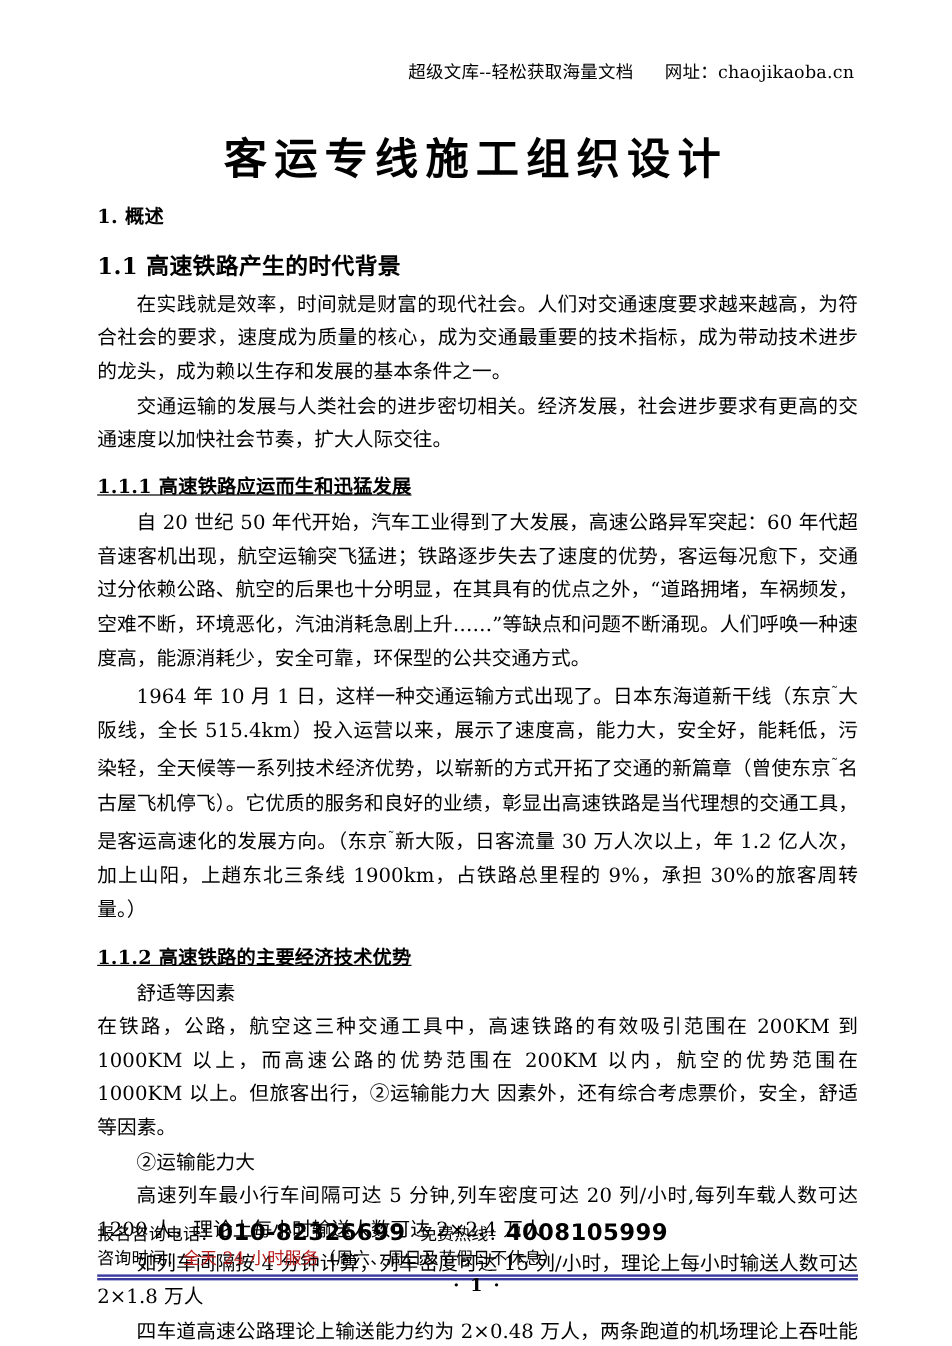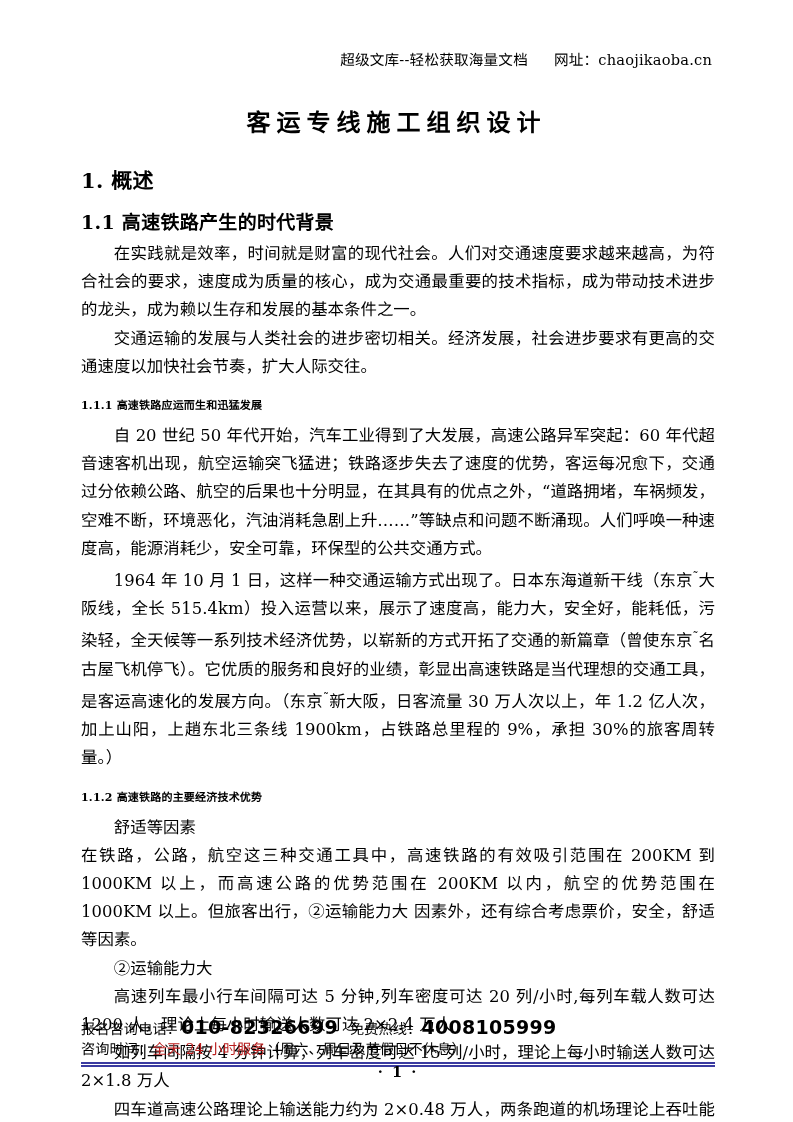--- a/index.html
+++ b/index.html
@@ -40,54 +40,55 @@
     margin-left: 26px;
   }
 
   
   .doc-title {
     position: absolute;
     left: 81px;
     top: 103px;
     width: 631px;
     text-align: center;
-    font-size: 24px;
+    font-size: 36px;
     font-weight: 700;
     letter-spacing: 6px;
     font-family: "DejaVu Serif", "Liberation Serif", serif;
   }
 
   
   .body-flow {
     position: absolute;
     left: 81px;
     top: 166px;
     width: 634px;
   }
 
   h1.h-1 {
     margin: 0 0 4px 0;
-    font-size: 21px;
+    font-size: 16px;
     font-weight: 700;
     line-height: 30px;
     letter-spacing: 0.3px;
   }
   h2.h-2 {
     margin: 12px 0 3px 0;
     font-size: 19px;
     font-weight: 700;
     line-height: 29px;
     letter-spacing: 0.3px;
   }
   h3.h-3 {
     margin: 11px 0 2px 0;
-    font-size: 11px;
+    font-size: 16px;
     font-weight: 700;
     line-height: 28px;
     letter-spacing: 0.2px;
+    text-decoration: underline;
   }
 
   p.para {
     margin: 0;
     font-size: 16.4px;
     line-height: 28.2px;
     text-align: justify;
     text-justify: inter-ideograph;
     letter-spacing: 0.05px;
   }

